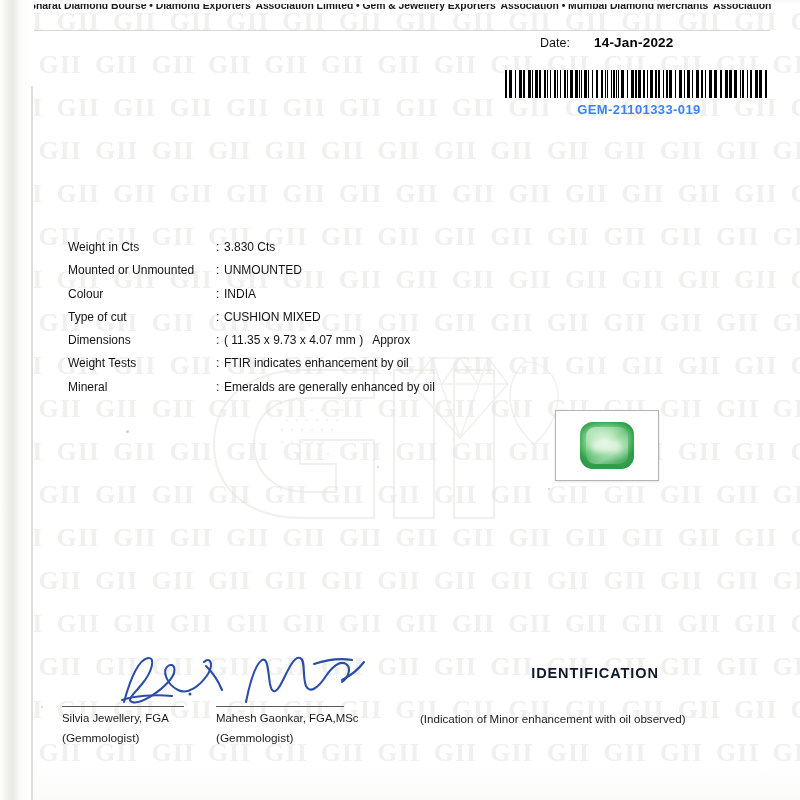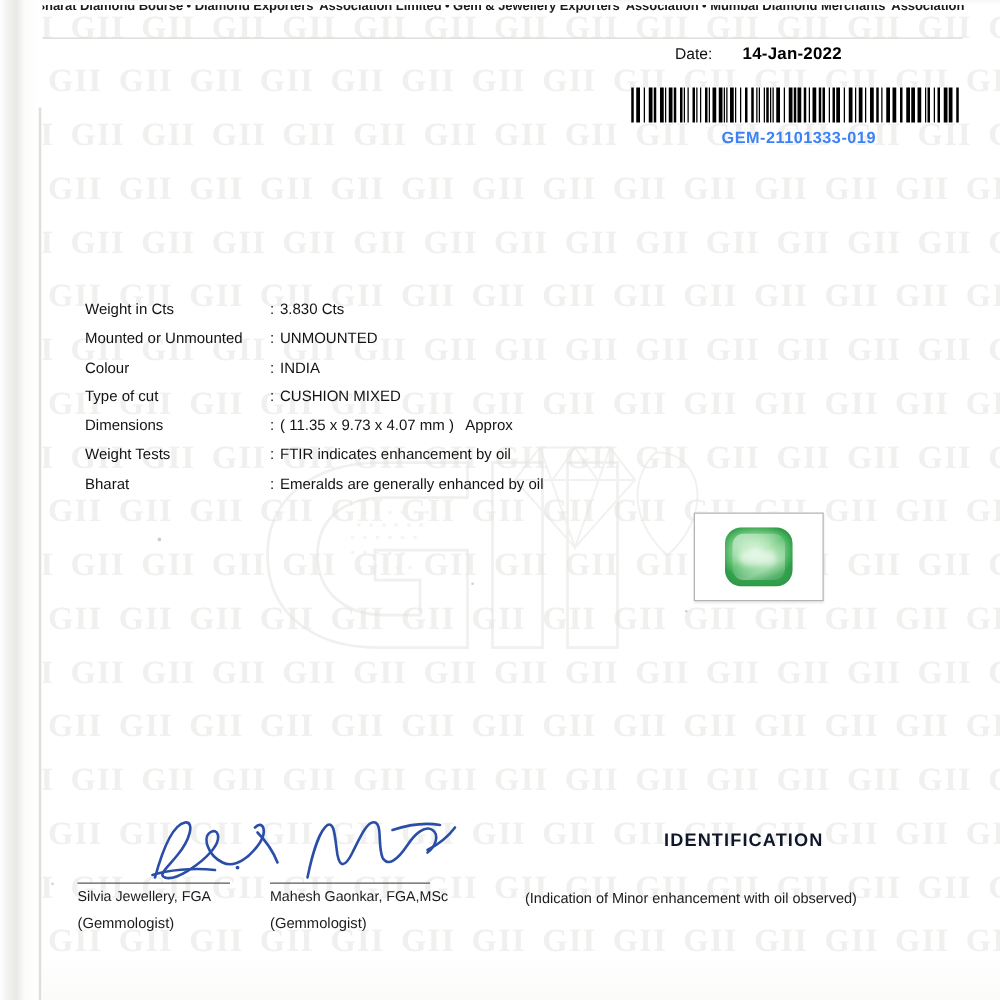--- a/index.html
+++ b/index.html
@@ -520,21 +520,21 @@
         <span class="flabel">Dimensions</span>
         <span class="fcolon">:</span>
         <span class="fvalue">( 11.35 x 9.73 x 4.07 mm )<span class="approx">Approx</span></span>
       </div>
       <div class="frow">
         <span class="flabel">Weight Tests</span>
         <span class="fcolon">:</span>
         <span class="fvalue">FTIR indicates enhancement by oil</span>
       </div>
       <div class="frow">
-        <span class="flabel">Bharat</span>
+        <span class="flabel">Mineral</span>
         <span class="fcolon">:</span>
         <span class="fvalue">Emeralds are generally enhanced by oil</span>
       </div>
     </div>
 
   <div class="gem-box">
     <div class="gem"></div>
   </div>
 
   <div class="sig-ink" style="left:108px; top:650px;">

